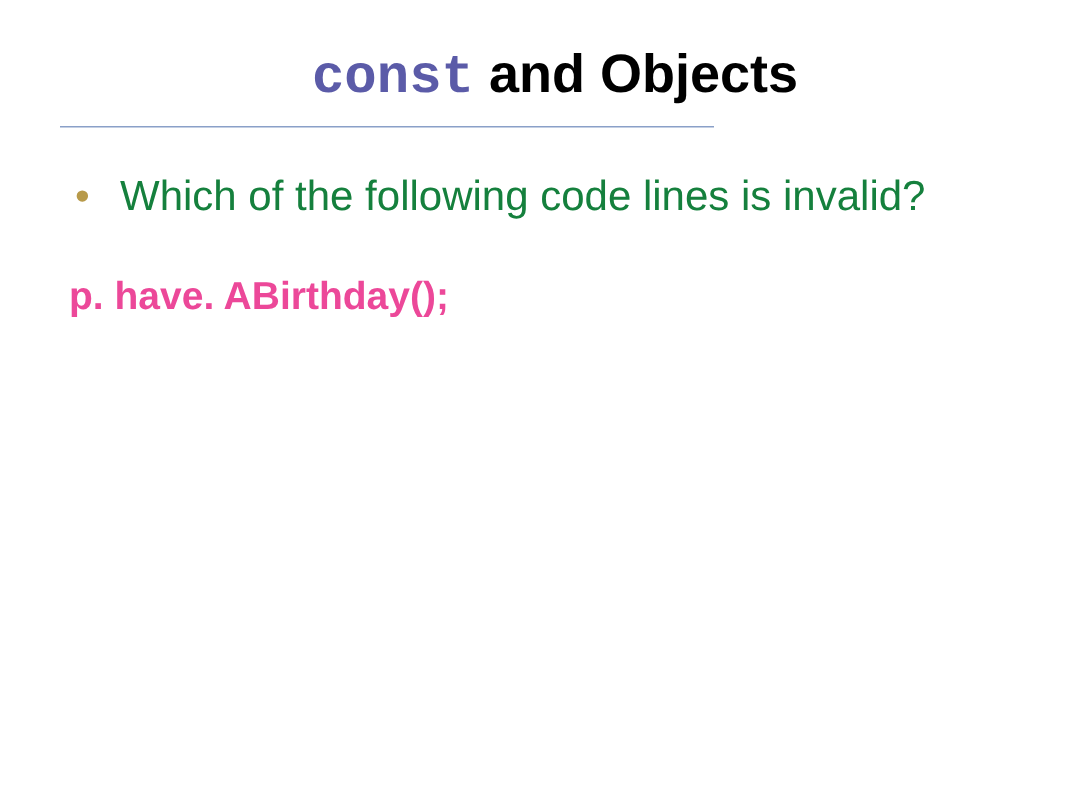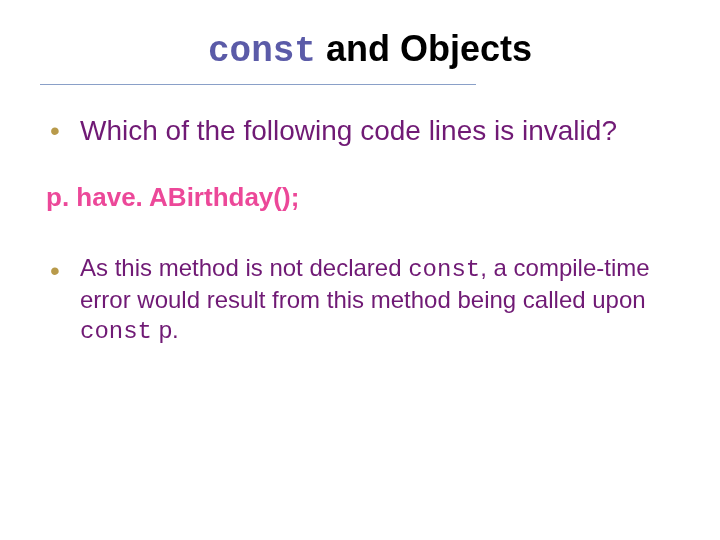--- a/index.html
+++ b/index.html
@@ -2,21 +2,21 @@
 <html><head>
 <meta charset="utf-8">
 <style>
   * { margin: 0; padding: 0; box-sizing: border-box; }
   html, body { width: 720px; height: 540px; background: #fff; font-family: Verdana, Geneva, sans-serif; }
   .slide { width: 720px; height: 540px; padding: 20px 20px 20px 40px; position: relative; }
   .title { text-align: center; font-size: 36px; font-weight: bold; color: #000; margin-top: 8px; margin-bottom: 12px; }
   .title .kw { color: #5b5ba8; font-family: "Courier New", Courier, monospace; font-weight: bold; }
   .rule { border: none; border-top: 1px solid #8aa0c8; margin: 0 0 28px 0; width: 66%; }
   .bullets { list-style: none; padding-left: 10px; }
-  .bullets > li { position: relative; padding-left: 30px; font-size: 28px; color: #701a75; margin-bottom: 34px; line-height: 1.25; }
+  .bullets > li { position: relative; padding-left: 30px; font-size: 28px; color: #15803d; margin-bottom: 34px; line-height: 1.25; }
   .bullets > li::before { content: "•"; position: absolute; left: 0; top: 0; color: #b89a4a; font-size: 28px; }
   .bullets > li.small { font-size: 24px; margin-top: 40px; }
   .codeline { margin-left: 6px; margin-top: 4px; margin-bottom: 10px; }
   .codeline span { font-family: Verdana, Geneva, sans-serif; font-weight: bold; font-size: 26px; color: #ec4899; }
   .inline-code { font-family: "Courier New", Courier, monospace; }
 </style>
 </head>
 <body>
 
 <div class="slide">
@@ -30,19 +30,14 @@
   <ul class="bullets">
     <li>
       <span>Which of the following code lines is invalid?</span>
     </li>
   </ul>
 
   <div class="codeline">
     <span>p. have. ABirthday();</span>
   </div>
 
-  <ul class="bullets">
-    <li class="small">
-      <span>As this method is not declared </span><span class="inline-code">const</span><span>, a compile-time error would result from this method being called upon </span><span class="inline-code">const</span><span> p.</span>
-    </li>
-  </ul>
 
 </div>
 
 </body></html>

